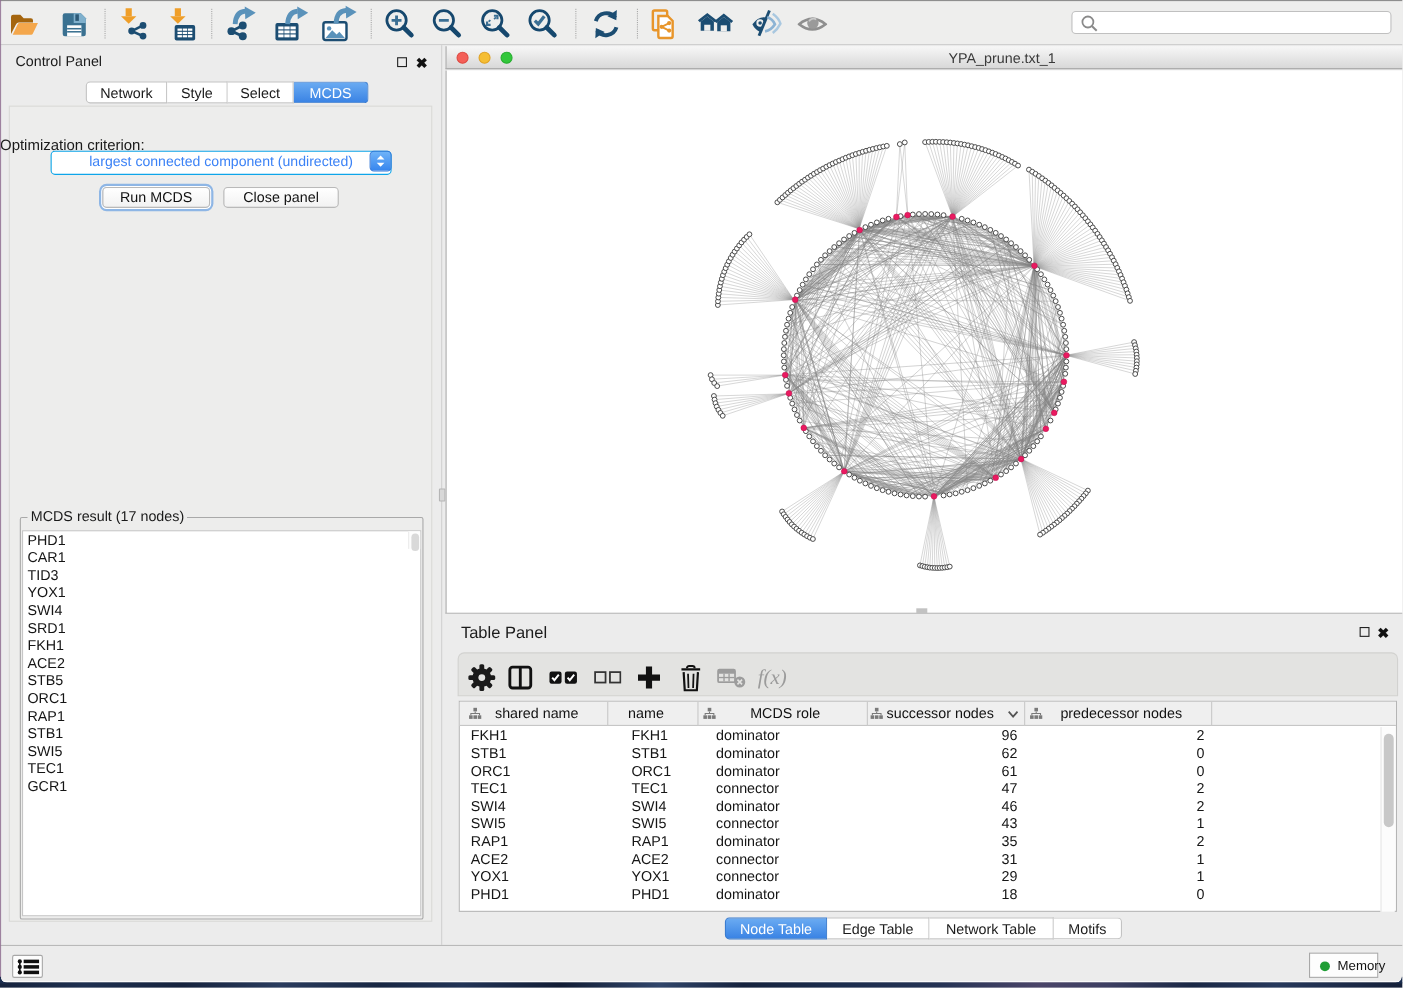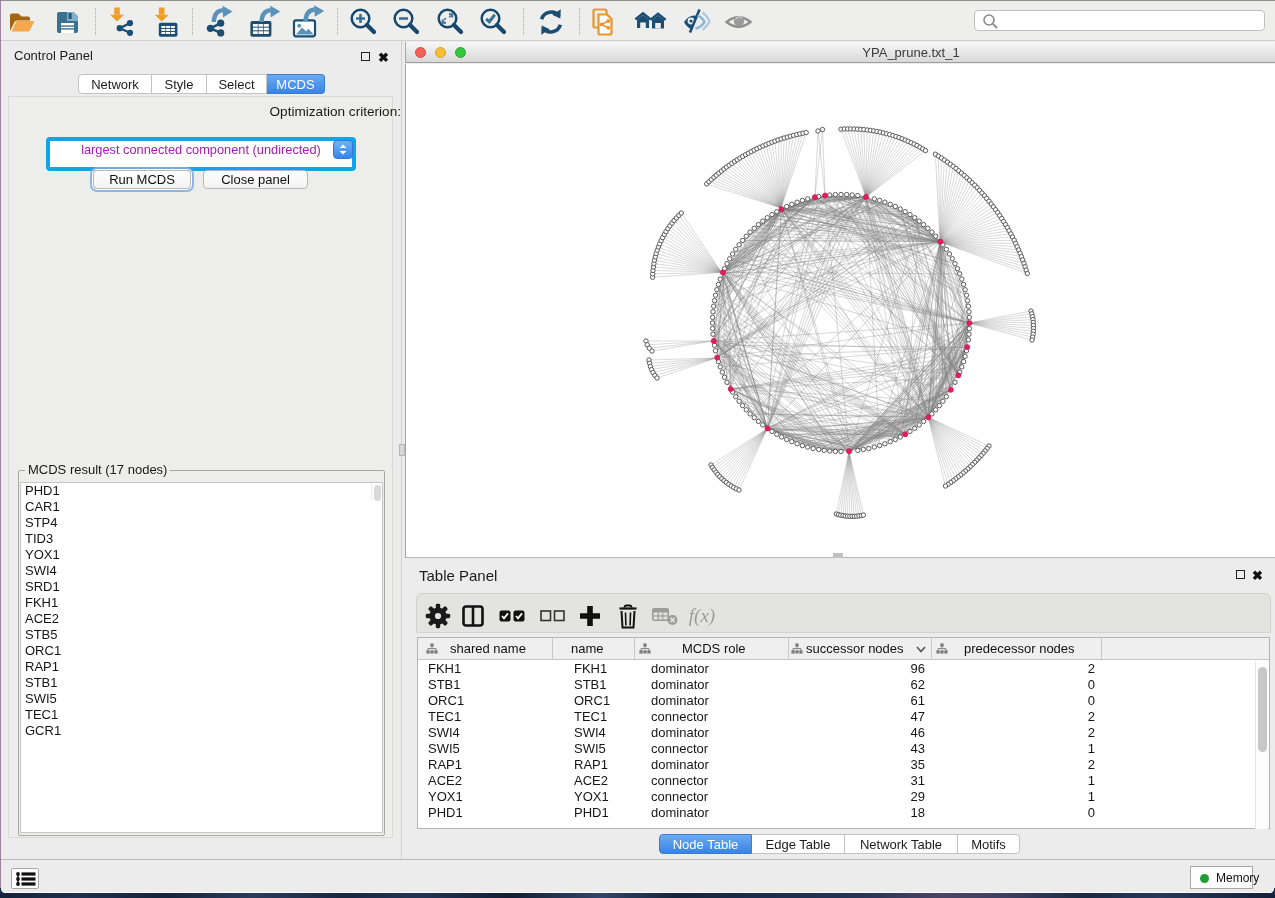--- a/index.html
+++ b/index.html
@@ -12,22 +12,22 @@
 
 #cp-title{position:absolute;left:14px;top:48px;font-size:13px;color:#1b1b1b}
 .winbtn-sq{position:absolute;width:9px;height:9px;border:1.5px solid #222}
 .winbtn-x{position:absolute;font-size:13px;font-weight:bold;color:#111;line-height:1}
 .tabs{position:absolute;display:flex;height:20px}
 .tab{height:20px;line-height:19px;font-size:13px;color:#1b1b1b;text-align:center;background:#fff;border:1px solid #c3c3c3;border-left:none;padding:0}
 .tab.first{border-left:1px solid #c3c3c3;border-radius:4px 0 0 4px}
 .tab.last{border-radius:0 4px 4px 0}
 .tab.sel{background:linear-gradient(#6aabf2,#3a83e4);color:#fff;border-color:#3a7cd0}
 #cp-content{position:absolute;left:8px;top:96px;width:385px;height:742px;background:#ededec;border:1px solid #d9d9d8}
-#opt-label{position:absolute;left:0;top:104px;width:401px;text-align:right;font-size:13.6px;color:#1a1a1a}
-#combo{position:absolute;left:46px;top:137px;width:310px;height:34px;background:#fff;border:4px solid #0ea5e9;border-radius:4px;font-size:12.8px;line-height:17px;text-align:center;color:#a21caf}
+#opt-label{position:absolute;left:0;top:124px;width:401px;text-align:left;font-size:13.6px;color:#1a1a1a}
+#combo{position:absolute;left:46px;top:137px;width:310px;height:22px;background:#fff;border:1px solid #0ea5e9;border-radius:4px;font-size:12.8px;line-height:17px;text-align:center;color:#3b82f6}
 #combo-btn{position:absolute;right:-1px;top:-1px;width:20px;height:19px;border-radius:4px;background:linear-gradient(#6fb3f8,#3786ee);border:1px solid #3277d8}
 .btn{position:absolute;height:19px;background:linear-gradient(#ffffff,#f2f2f2);border:1px solid #b9b9b9;border-radius:4px;font-size:13px;text-align:center;line-height:17px;color:#111}
 #run-btn{left:93px;top:170px;width:98px;box-shadow:0 0 0 1px #fff,0 0 0 3px rgba(125,172,228,.85)}
 #close-btn{left:203px;top:170px;width:105px}
 #groupbox{position:absolute;left:18px;top:470px;width:367px;height:366px;border:1px solid #a9a9a9;border-radius:2px}
 #grouplabel{position:absolute;left:25px;top:462px;background:#ededec;padding:0 3px;font-size:13px;color:#1a1a1a}
 #mcdslist{position:absolute;left:20px;top:482px;width:363px;height:351px;background:#fff;border:1px solid #c6c6c6;font-size:13px;color:#151515}
 #mcdslist div{height:16px;line-height:16px;padding-left:4px}
 #mcds-scroll{position:absolute;right:0;top:0;width:11px;height:100%;background:#fdfdfd;border-left:1px solid #ececec}
 #mcds-thumb{position:absolute;left:2px;top:2px;width:7px;height:72px;background:#d9d9d9;border-radius:4px}
@@ -208,37 +208,36 @@
     </div>
 </div>
 
 <div id="cp-title">Control Panel</div>
 <div class="winbtn-sq" style="left:361px;top:52px"></div>
 <div class="winbtn-x" style="left:378px;top:51px">✖</div>
 <div class="tabs" style="left:78px;top:74px">
   <div class="tab first" style="width:74px">Network</div>
   <div class="tab" style="width:55px">Style</div>
   <div class="tab" style="width:60px">Select</div>
-  <div class="tab sel last" style="width:58px">MCDS</div>
+  <div class="tab sel last" style="width:68px">MCDS</div>
 </div>
 <div id="cp-content"></div>
 <div style="position:absolute;left:401px;top:41px;width:1px;height:818px;background:#d2d2d2"></div>
 <div style="position:absolute;left:399px;top:444px;width:6px;height:12px;background:#d8d8d8;border:1px solid #b5b5b5;border-radius:1px"></div>
 <div id="opt-label">Optimization criterion:</div>
 <div id="combo">largest connected component (undirected)<div id="combo-btn"><svg width="18" height="17" viewBox="0 0 18 17">
         <path d="M5.5 7 L9 3.4 L12.5 7Z M5.5 10 L9 13.6 L12.5 10Z" fill="#fff"></path>
       </svg></div></div>
 <div class="btn" id="run-btn">Run MCDS</div>
 <div class="btn" id="close-btn">Close panel</div>
 <div id="groupbox"></div>
 <div id="grouplabel">MCDS result (17 nodes)</div>
 <div id="mcdslist">
   <div>PHD1</div>
     <div>CAR1</div>
-    <div>STP4</div>
     <div>TID3</div>
     <div>YOX1</div>
     <div>SWI4</div>
   <div>SRD1</div>
     <div>FKH1</div>
     <div>ACE2</div>
     <div>STB5</div>
     <div>ORC1</div>
   <div>RAP1</div>
     <div>STB1</div>

